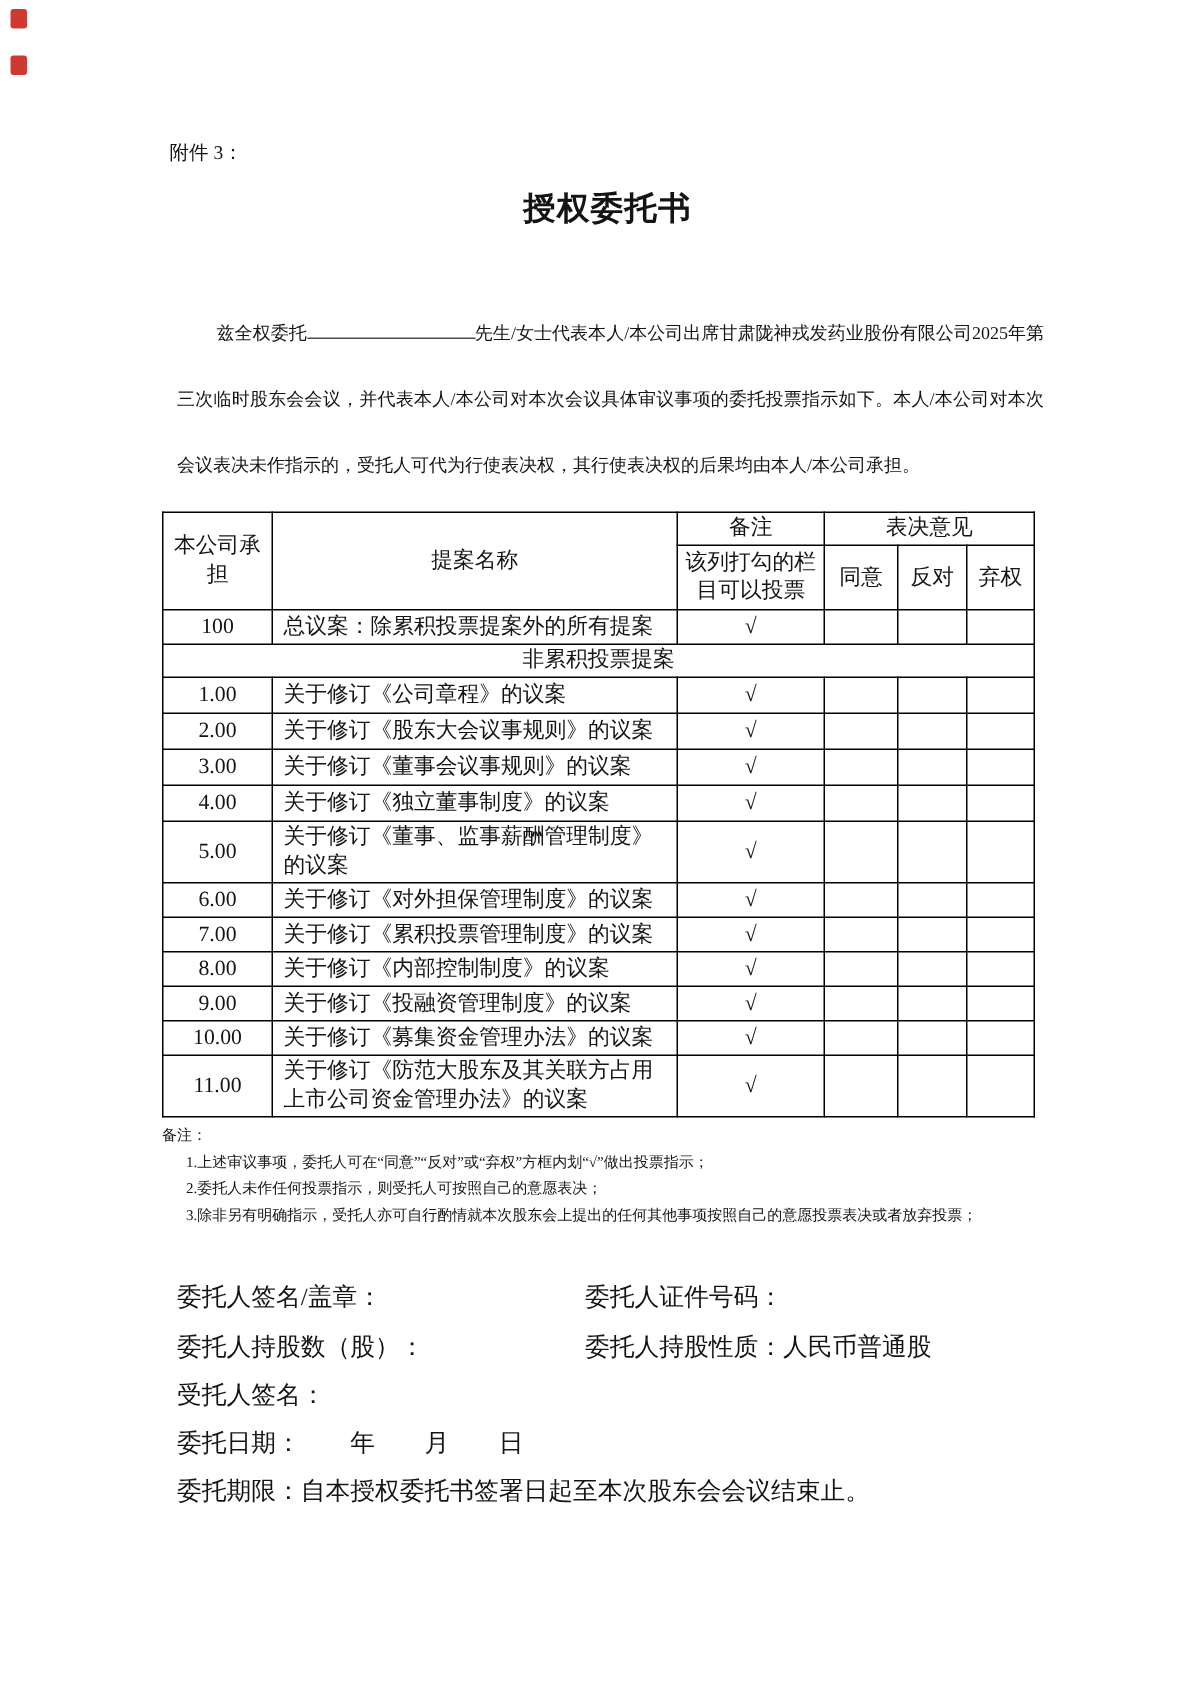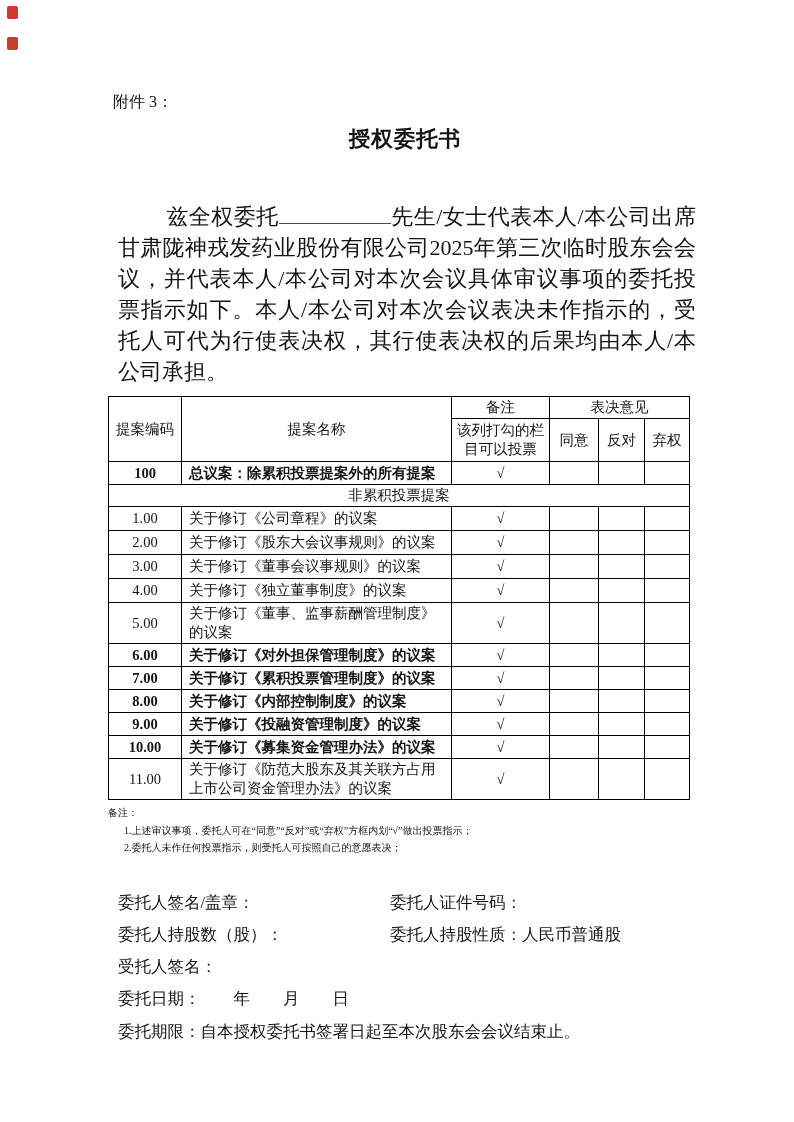--- a/index.html
+++ b/index.html
@@ -5,53 +5,53 @@
   html,body{margin:0;padding:0;background:#ffffff;}
   body{
     width:794px;height:1122px;position:relative;overflow:hidden;
     font-family:"Liberation Serif","DejaVu Serif",serif;color:#141414;
     -webkit-font-smoothing:antialiased;
   }
   .red-mark{position:absolute;left:7px;width:11px;height:13px;background:#cf3a30;border-radius:2px;}
   #red-mark-1{top:6px;}
   #red-mark-2{top:37px;}
 
-  .attach{margin:93px 0 0 113px;font-size:16px;line-height:18px;}
+  .attach{margin:93px 0 0 113px;font-size:13px;line-height:18px;}
 
   .doc-title{
     margin:13px 0 0 0;text-align:center;
     font-size:21.5px;font-weight:bold;letter-spacing:1px;
     font-family:"Liberation Sans","DejaVu Sans",sans-serif;
     padding-left:16px;
   }
 
   .content{margin-left:108px;width:582px;}
 
   .para{
     margin:47px 0 0 10px;width:578px;
-    font-size:22px;line-height:31px;
+    font-size:12px;line-height:44px;
     text-align:justify;text-indent:2.2em;
   }
   .blank-line{
     display:inline-block;width:112px;height:1.05em;
     border-bottom:1.6px solid #4d4d4d;vertical-align:baseline;
   }
 
   table.proposals{
     border-collapse:collapse;table-layout:fixed;width:581px;
     margin-top:9px;font-size:14.5px;
   }
   .proposals td,.proposals th{
     border:1.5px solid #000;padding:1px 4px;
     text-align:center;vertical-align:middle;line-height:19px;
   }
   .proposals th{font-weight:normal;font-size:14.5px;}
   .nm{text-align:left !important;padding:1px 7px !important;}
   tr.hr1{height:22px;} tr.hr2{height:43px;}
-  tr.r{height:23px;font-weight:bold;} tr.r4{height:24px;}
+  tr.r{height:23px;} tr.r4{height:24px;}
   tr.tall{height:40px;padding-left:32px;} tr.sec{height:22px;}
 
   .notes{margin:4px 0 0 -11px;width:604px;font-size:10px;line-height:17.6px;}
   .notes .nt{text-indent:1.1em;}
   .notes .ni{text-indent:2.7em;}
 
   .sig{margin:36px 0 0 10px;font-size:16.5px;}
   .sig-row{display:flex;margin-bottom:13.2px;line-height:19px;}
   .sig-left{width:272px;flex:0 0 272px;}
   .sig-right{flex:1;}
@@ -74,21 +74,21 @@
     <colgroup>
       <col style="width:73px">
         <col style="width:270px">
         <col style="width:98px">
       <col style="width:49px">
         <col style="width:46px">
         <col style="width:45px">
     </colgroup>
     <tbody>
       <tr class="hr1">
-        <th rowspan="2">提案编码</th>
+        <th rowspan="2">本公司承担</th>
         <th rowspan="2">提案名称</th>
         <th>备注</th>
         <th colspan="3">表决意见</th>
       </tr>
       <tr class="hr2">
         <th>该列打勾的栏目可以投票</th>
         <th>同意</th>
         <th>反对</th>
         <th>弃权</th>
       </tr>
@@ -197,20 +197,21 @@
         <td></td>
         <td></td>
       </tr>
     </tbody>
   </table>
 
   <div class="notes">
     <div class="nt">备注：</div>
     <div class="ni">1.上述审议事项，委托人可在“同意”“反对”或“弃权”方框内划“√”做出投票指示；</div>
     <div class="ni">2.委托人未作任何投票指示，则受托人可按照自己的意愿表决；</div>
+    <div class="ni">3.除非另有明确指示，受托人亦可自行酌情就本次股东会上提出的任何其他事项按照自己的意愿投票表决或者放弃投票；</div>
   </div>
 
   <div class="sig">
     <div class="sig-row">
       <div class="sig-left">委托人签名/盖章：</div>
       <div class="sig-right">委托人证件号码：</div>
     </div>
     <div class="sig-row">
       <div class="sig-left">委托人持股数（股）：</div>
       <div class="sig-right">委托人持股性质：人民币普通股</div>

